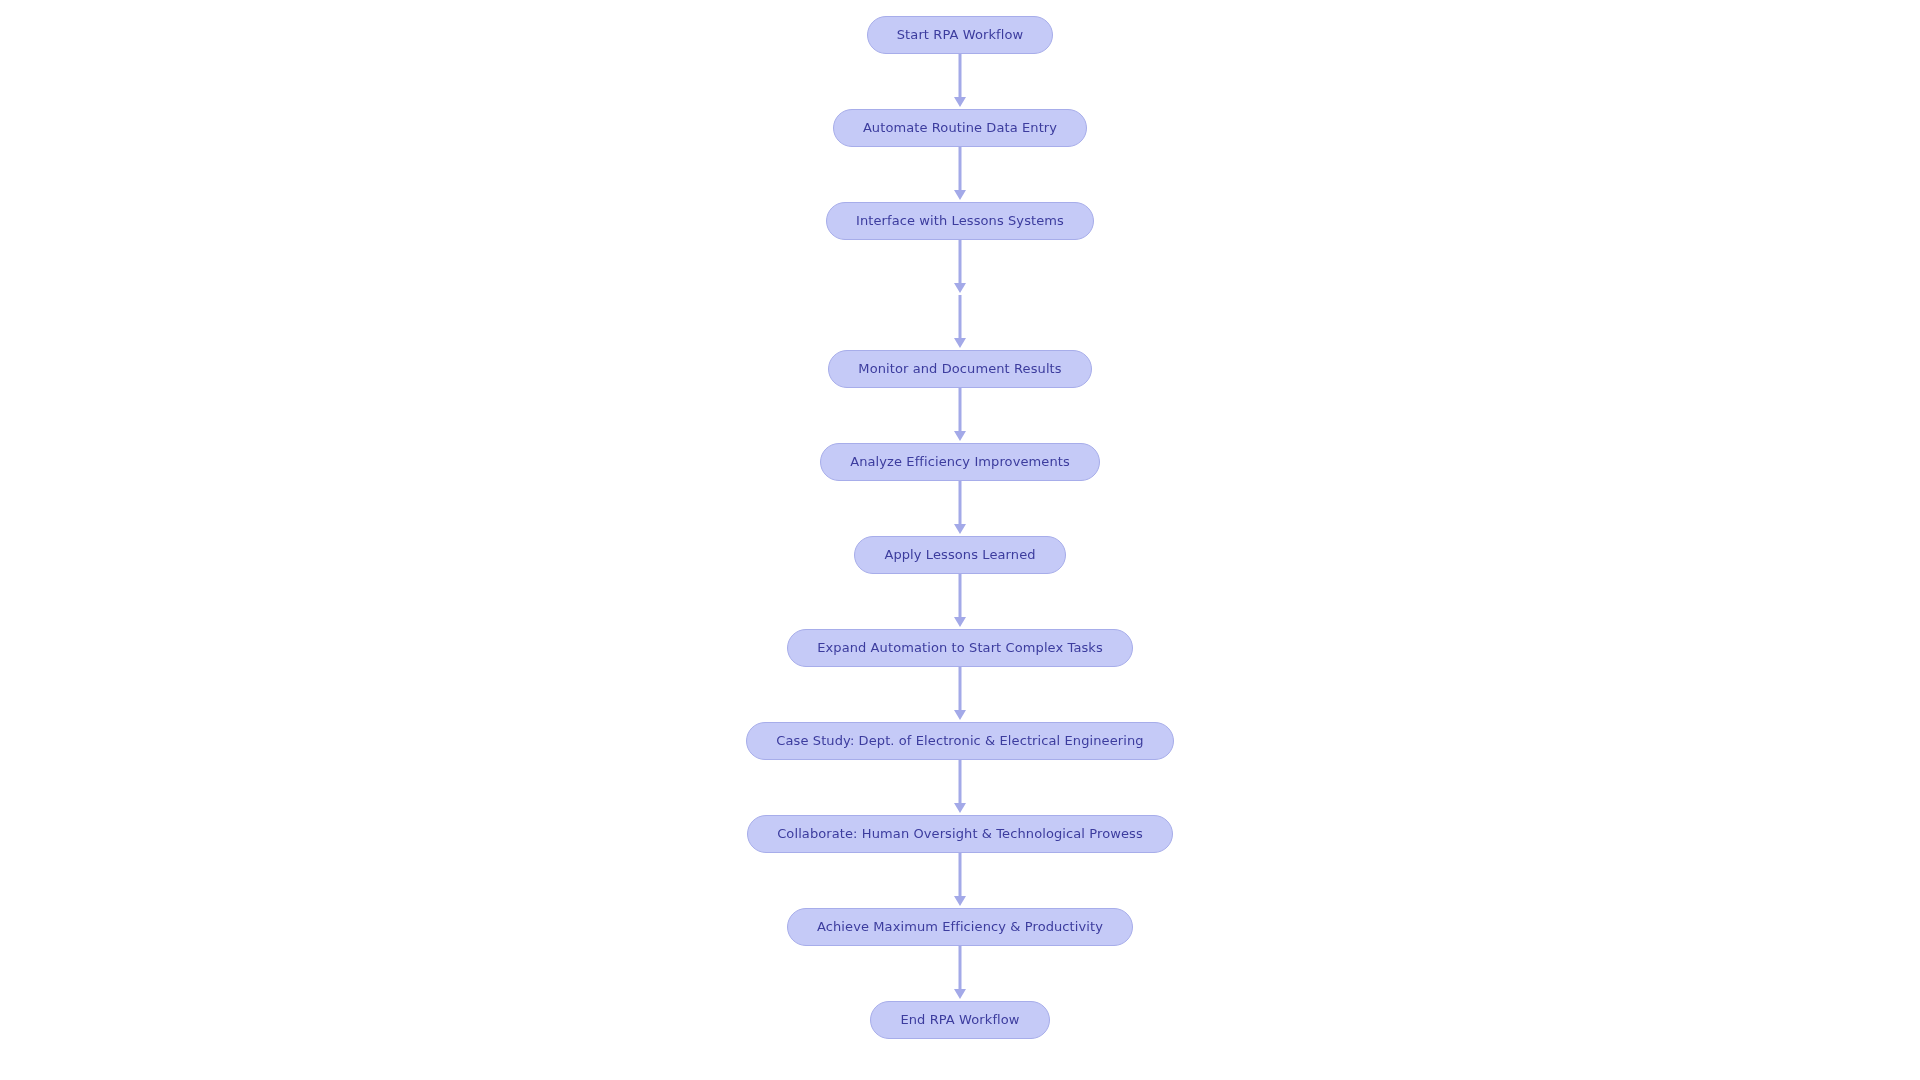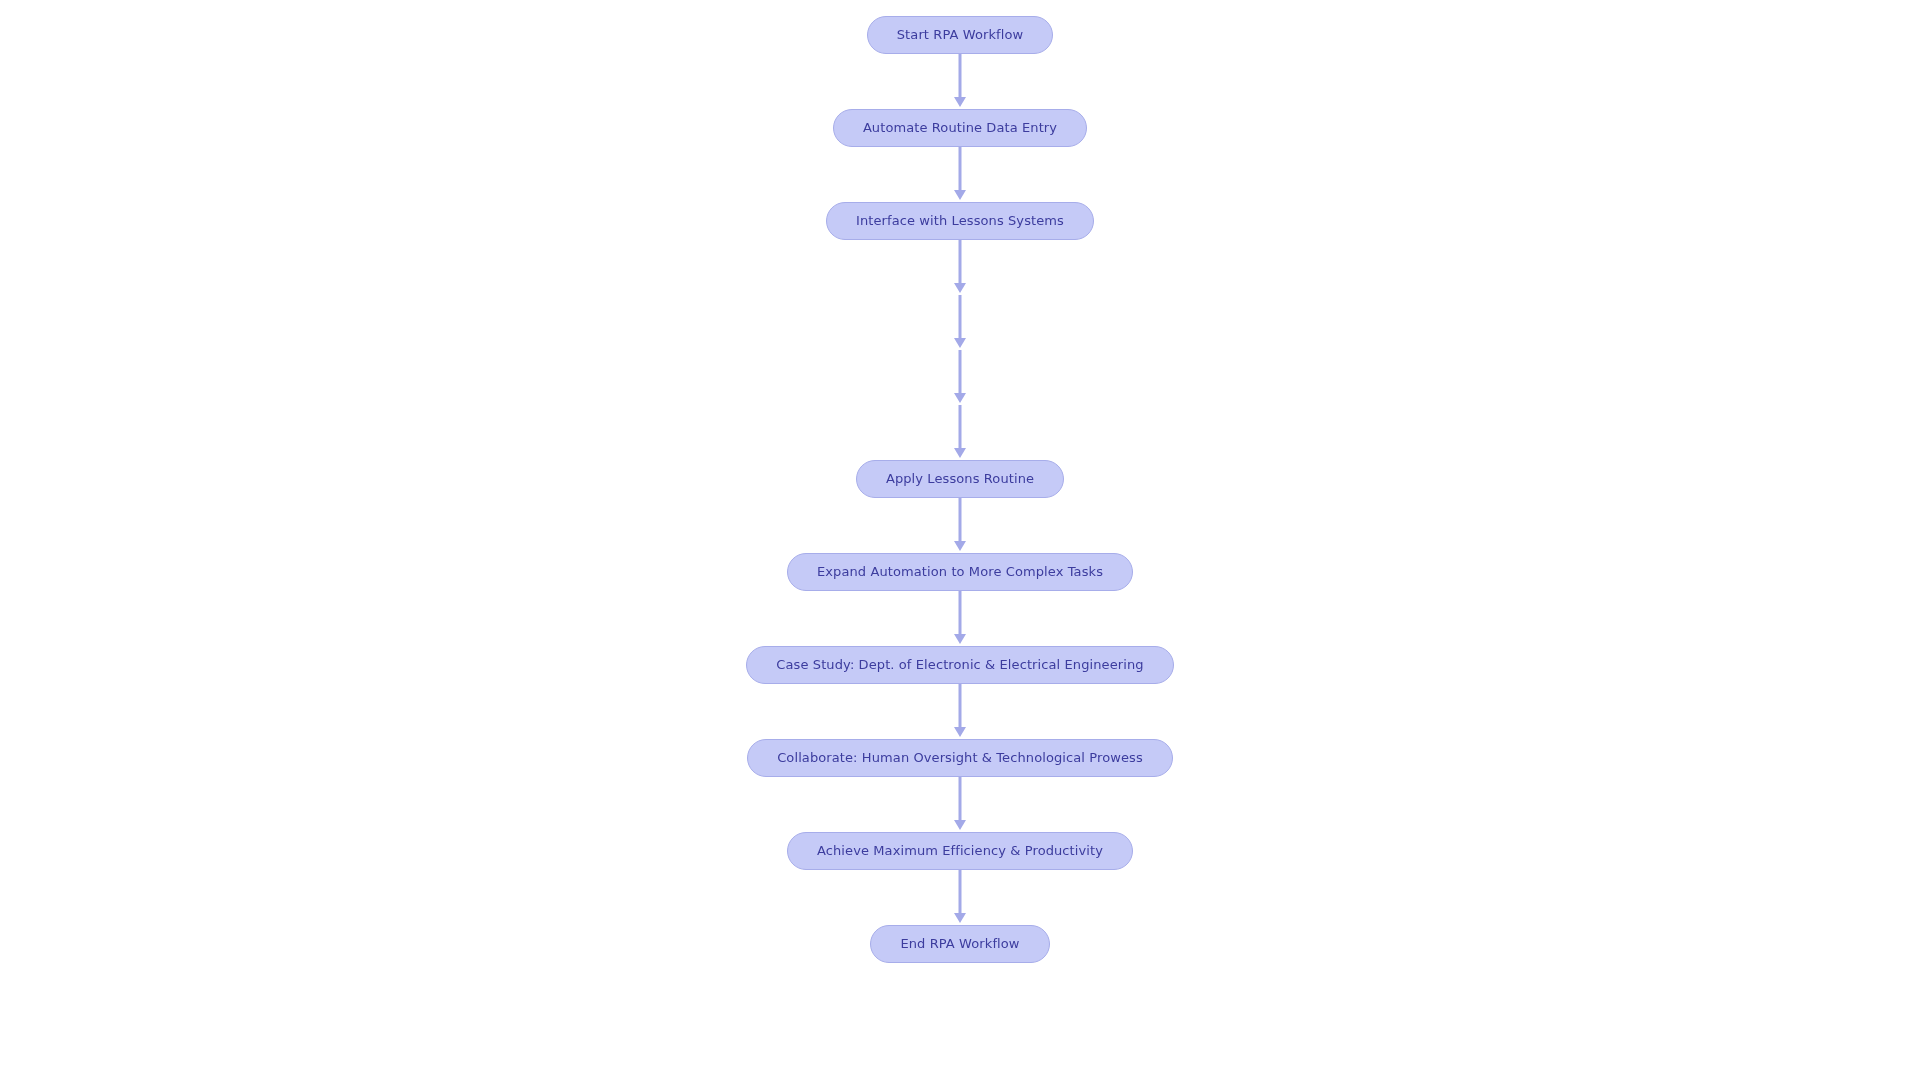--- a/index.html
+++ b/index.html
@@ -115,40 +115,46 @@
     <div class="flow-connector">
       <div class="conn-line"></div>
       <div class="conn-head"></div>
     </div>
 
     <div class="flow-connector">
       <div class="conn-line"></div>
       <div class="conn-head"></div>
     </div>
 
-    <div class="flow-connector">
-      <div class="conn-line"></div>
-      <div class="conn-head"></div>
-    </div>
-
-    <div class="flow-connector">
-      <div class="conn-line"></div>
-      <div class="conn-head"></div>
-    </div>
-
     <div class="flow-step">
-      <div class="flow-node">Apply Lessons Routine</div>
+      <div class="flow-node">Monitor and Document Results</div>
     </div>
     <div class="flow-connector">
       <div class="conn-line"></div>
       <div class="conn-head"></div>
     </div>
 
     <div class="flow-step">
-      <div class="flow-node">Expand Automation to More Complex Tasks</div>
+      <div class="flow-node">Analyze Efficiency Improvements</div>
+    </div>
+    <div class="flow-connector">
+      <div class="conn-line"></div>
+      <div class="conn-head"></div>
+    </div>
+
+    <div class="flow-step">
+      <div class="flow-node">Apply Lessons Learned</div>
+    </div>
+    <div class="flow-connector">
+      <div class="conn-line"></div>
+      <div class="conn-head"></div>
+    </div>
+
+    <div class="flow-step">
+      <div class="flow-node">Expand Automation to Start Complex Tasks</div>
     </div>
     <div class="flow-connector">
       <div class="conn-line"></div>
       <div class="conn-head"></div>
     </div>
 
     <div class="flow-step">
       <div class="flow-node">Case Study: Dept. of Electronic &amp; Electrical Engineering</div>
     </div>
     <div class="flow-connector">

